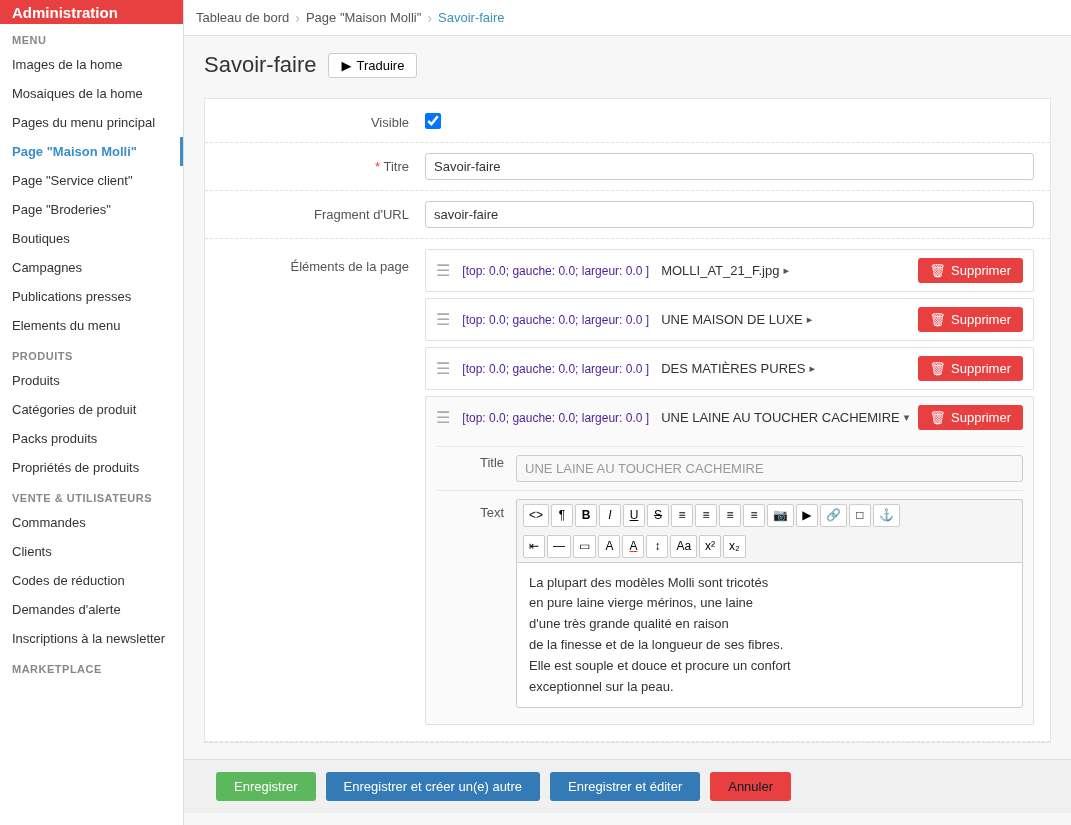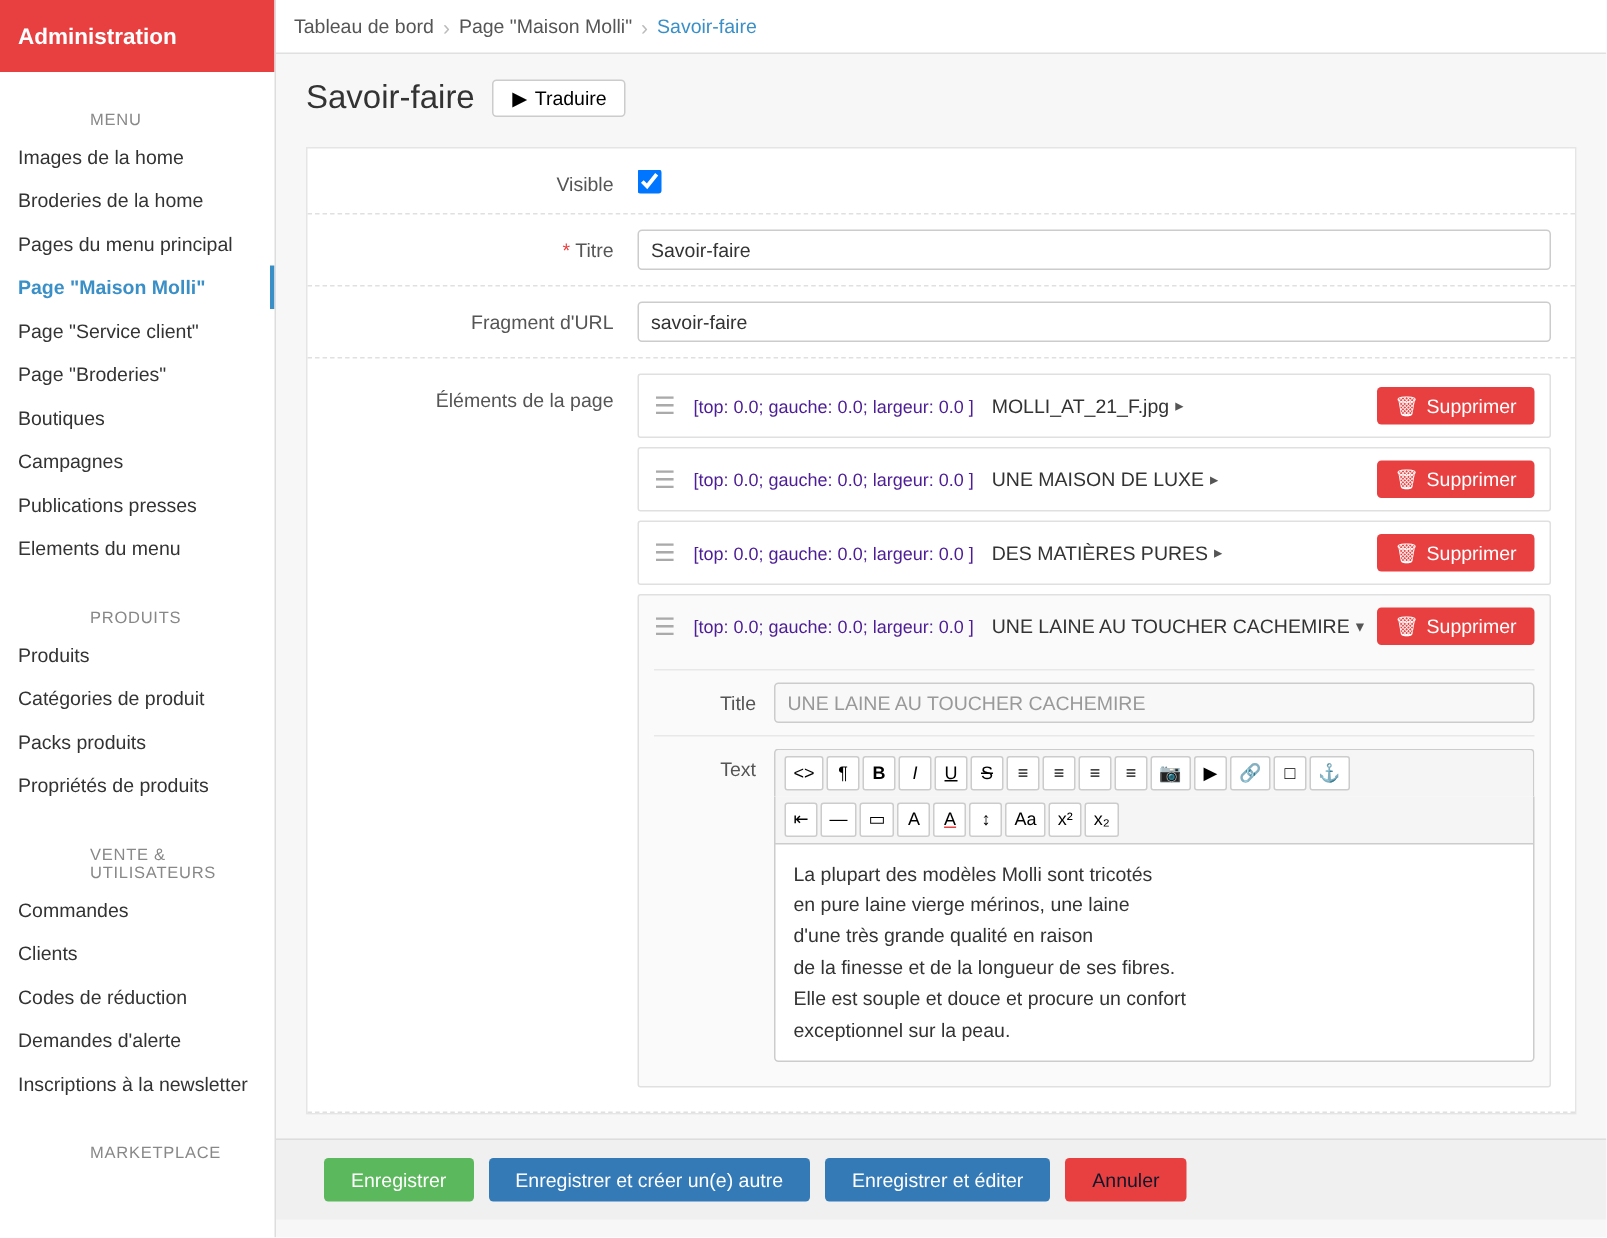--- a/index.html
+++ b/index.html
@@ -13,31 +13,30 @@
       border-right: 1px solid #ddd;
       overflow-y: auto;
       height: 100%;
     }
     #sidebar-header {
       background: #e84040;
       color: #fff;
       font-size: 15px;
       font-weight: bold;
       padding: 8px 12px;
-      height: 48px;
+      height: 24px;
       display: flex;
       align-items: center;
     }
     .sidebar-section-title {
       font-size: 11px;
-      font-weight: normal;
+      font-weight: bold;
       color: #888;
-      padding: 26px 12px 4px;
+      padding: 10px 12px 4px;
       letter-spacing: 0.5px;
-      margin-left: 48px;
     }
     .sidebar-item {
       padding: 7px 12px;
       cursor: pointer;
       color: #333;
       font-size: 13px;
       display: block;
       position: relative;
     }
     .sidebar-item.active {
@@ -200,21 +199,20 @@
     
     .element-subfields {
       width: 100%;
       margin-top: 8px;
       display: flex;
       flex-direction: column;
       gap: 0;
     }
     .sub-field-row {
       display: flex;
-      align-items: center;
       border-top: 1px solid #e8e8e8;
       padding: 8px 0;
     }
     .sub-field-label {
       width: 80px;
       min-width: 80px;
       text-align: right;
       padding-right: 12px;
       color: #555;
       font-size: 13px;
@@ -311,21 +309,21 @@
 </head>
 <body>
 
 <div id="sidebar">
   <div id="sidebar-header">
     <span>Administration</span>
   </div>
 
   <div class="sidebar-section-title">MENU</div>
   <div class="sidebar-item"><span>Images de la home</span></div>
-  <div class="sidebar-item"><span>Broderies de la home</span></div>
+  <div class="sidebar-item"><span>Mosaiques de la home</span></div>
   <div class="sidebar-item"><span>Pages du menu principal</span></div>
   <div class="sidebar-item active"><span>Page "Maison Molli"</span></div>
   <div class="sidebar-item"><span>Page "Service client"</span></div>
   <div class="sidebar-item"><span>Page "Broderies"</span></div>
   <div class="sidebar-item"><span>Boutiques</span></div>
   <div class="sidebar-item"><span>Campagnes</span></div>
   <div class="sidebar-item"><span>Publications presses</span></div>
   <div class="sidebar-item"><span>Elements du menu</span></div>
 
   <div class="sidebar-section-title">PRODUITS</div>

